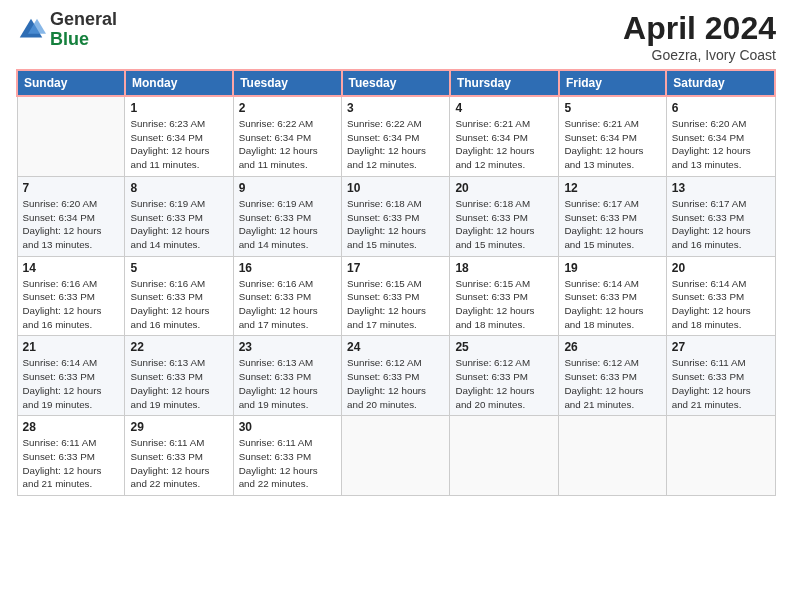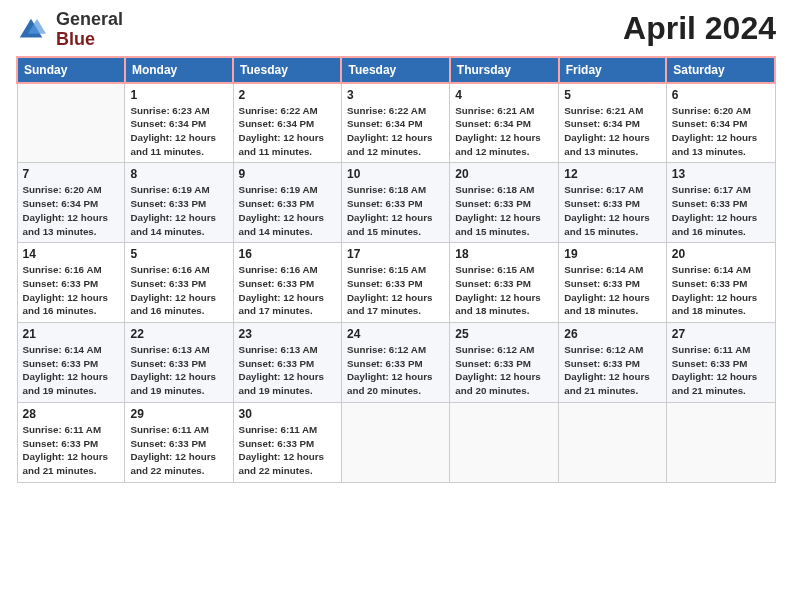--- a/index.html
+++ b/index.html
@@ -18,36 +18,36 @@
     }
     .header {
       display: flex;
       justify-content: space-between;
       align-items: flex-start;
       margin-bottom: 6px;
     }
     .logo {
       display: flex;
       align-items: center;
-      gap: 10px;
+      gap: 4px;
     }
     .logo-text {
       display: flex;
       flex-direction: column;
       line-height: 1.1;
     }
     .logo-general {
       font-size: 18px;
       font-weight: bold;
       color: #333;
     }
     .logo-blue {
       font-size: 18px;
       font-weight: bold;
-      color: #7f1d1d;
+      color: #15803d;
     }
     .logo-icon {
       width: 30px;
       height: 30px;
     }
     .title-block {
       text-align: right;
     }
     .title-main {
       font-size: 32px;
@@ -88,21 +88,20 @@
       font-size: 12px;
       font-weight: bold;
       color: #222;
       display: block;
       margin-bottom: 2px;
     }
     .day-info {
       color: #333;
       font-size: 9.8px;
       line-height: 1.4;
-      font-weight: bold;
     }
     .empty-cell {
       background: #f9f9f9 !important;
     }
   </style>
 </head>
 <body>
 
 <div class="page">
   <div class="header">
@@ -111,20 +110,21 @@
         <polygon points="20,5 35,30 5,30" fill="#2e6db4"></polygon>
         <polygon points="28,5 40,25 16,25" fill="#5599dd" opacity="0.7"></polygon>
       </svg>
       <div class="logo-text">
         <span class="logo-general">General</span>
         <span class="logo-blue">Blue</span>
       </div>
     </div>
     <div class="title-block">
       <div class="title-main">April 2024</div>
+      <div class="title-sub">Goezra, Ivory Coast</div>
     </div>
   </div>
 
   <table class="calendar">
     <thead>
       <tr>
         <th>Sunday</th>
         <th>Monday</th>
         <th>Tuesday</th>
         <th>Tuesday</th>

